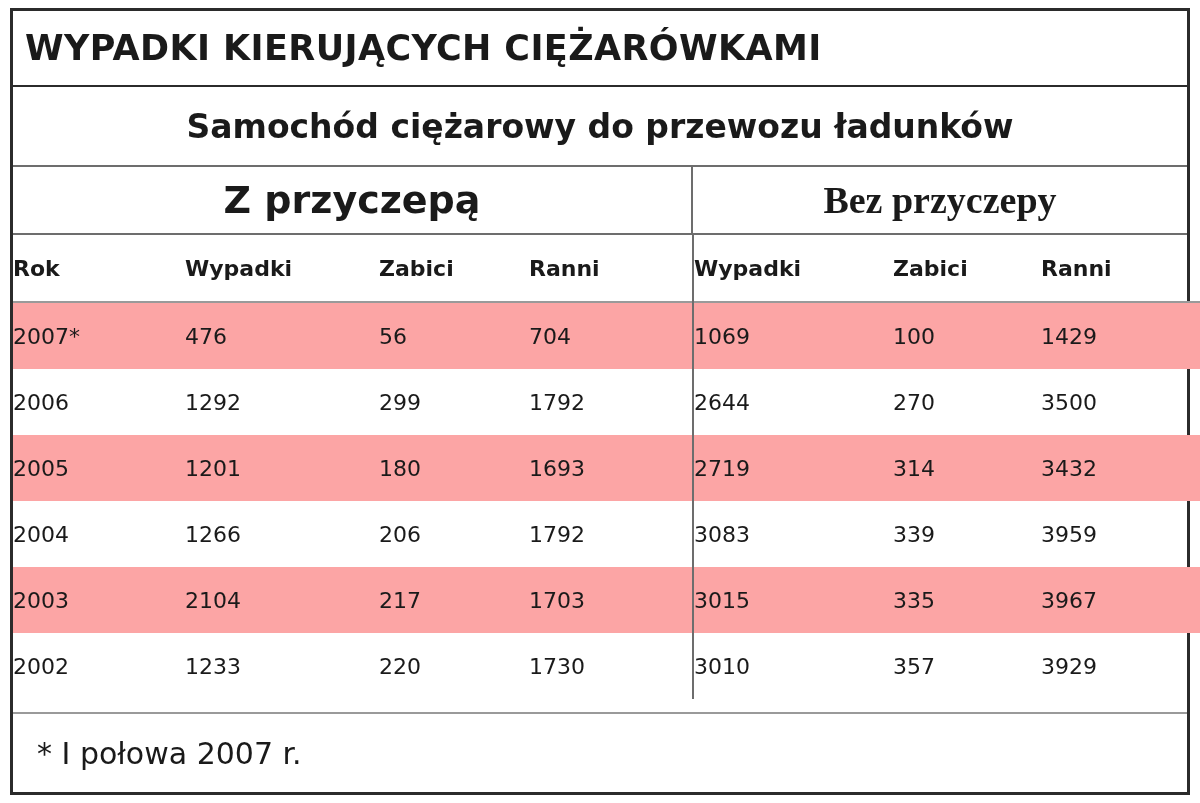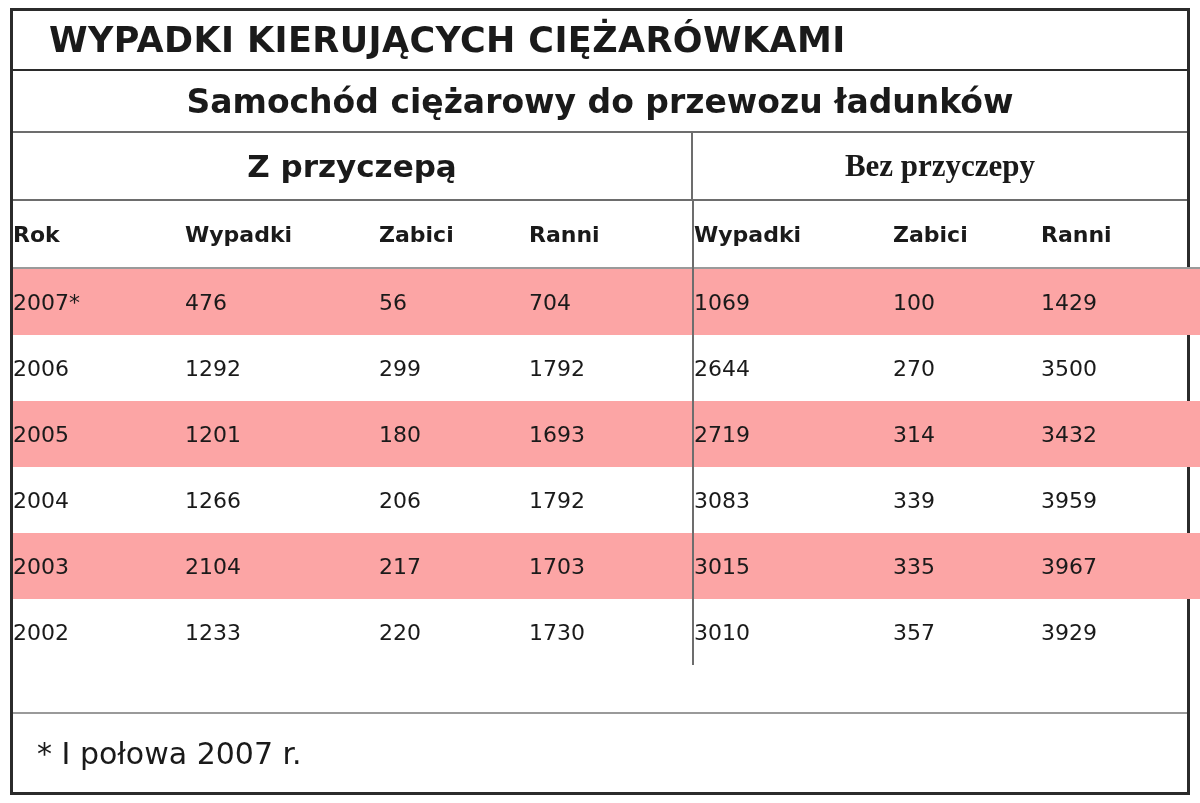--- a/index.html
+++ b/index.html
@@ -18,36 +18,36 @@
     position: absolute;
     left: 10px;
     top: 8px;
     width: 1180px;
     height: 787px;
     border: 3px solid #2b2b2b;
     box-sizing: border-box;
     background: #ffffff;
   }
   .title-row {
-    height: 60px;
-    display: flex;
-    align-items: center;
-    padding-left: 36px;
+    height: 76px;
+    display: flex;
+    align-items: center;
+    padding-left: 12px;
     border-bottom: 2px solid #2b2b2b;
     box-sizing: border-box;
   }
   .title-row .title {
     font-size: 35px;
     font-weight: bold;
     letter-spacing: 0.4px;
     color: #1a1a1a;
     white-space: nowrap;
   }
   .subtitle-row {
-    height: 62px;
+    height: 80px;
     display: flex;
     align-items: center;
     justify-content: center;
     border-bottom: 2px solid #6d6d6d;
     box-sizing: border-box;
   }
   .subtitle-row .subtitle {
     font-size: 33px;
     font-weight: bold;
     color: #1a1a1a;
@@ -55,21 +55,21 @@
   .group-row {
     height: 68px;
     display: flex;
     border-bottom: 2px solid #6d6d6d;
     box-sizing: border-box;
   }
   .group-cell {
     display: flex;
     align-items: center;
     justify-content: center;
-    font-size: 31px;
+    font-size: 38px;
     font-weight: bold;
   }
   .group-left {
     width: 680px;
     border-right: 2px solid #6d6d6d;
     box-sizing: border-box;
   }
   .group-right {
     flex: 1;
     font-family: Liberation Serif, serif;

